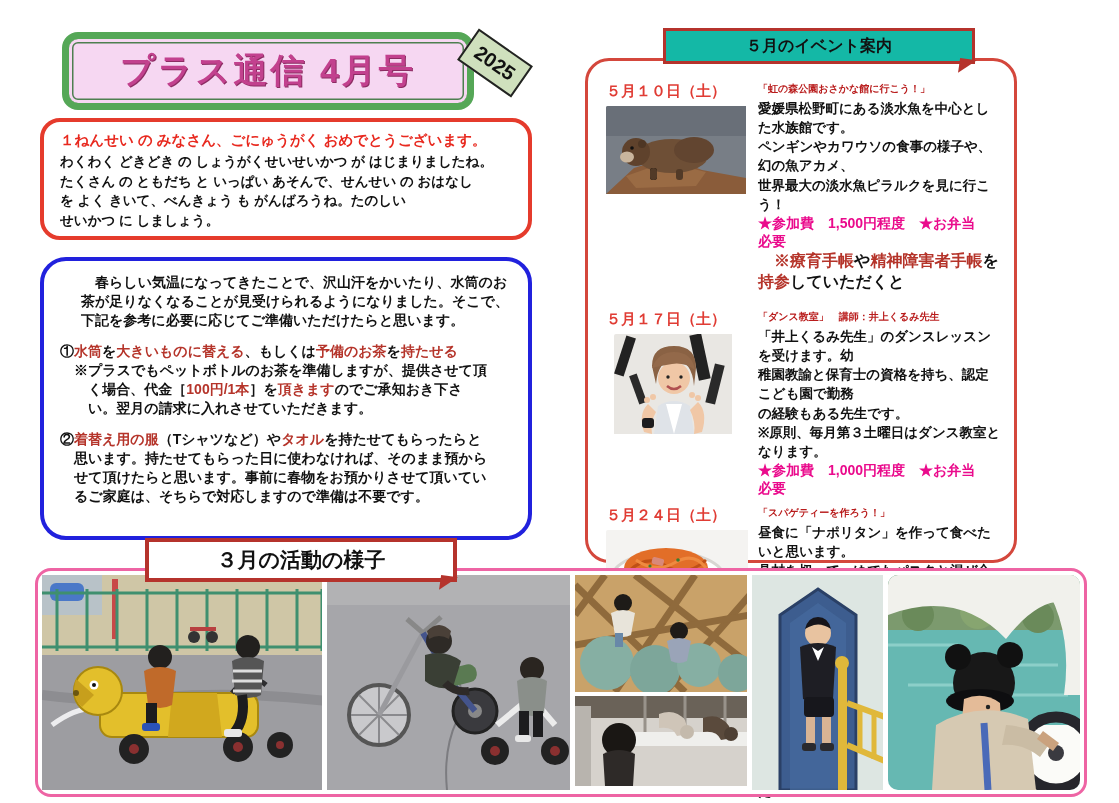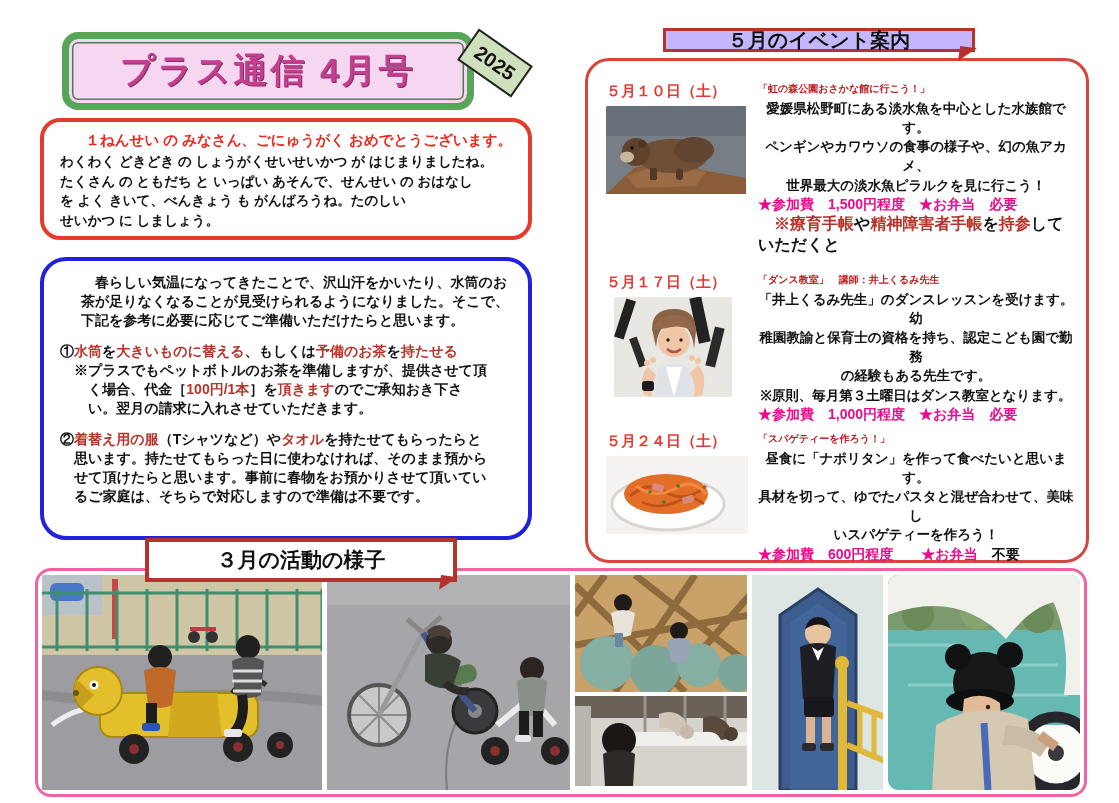--- a/index.html
+++ b/index.html
@@ -27,63 +27,63 @@
     display:flex; align-items:center; justify-content:center;
     font-size:20px; color:#111; z-index:4;
   }
 
   
   .welcome-box{
     position:absolute; left:40px; top:118px; width:492px; height:122px;
     border:4px solid #e53b2c; border-radius:20px; background:#fff;
     padding:9px 16px 6px 16px;
   }
-  .welcome-heading{ color:#e8281e; font-size:14.5px; text-align:right; margin-bottom:2px;}
+  .welcome-heading{ color:#e8281e; font-size:14.5px; text-align:left; margin-bottom:2px;}
   .welcome-body{ font-size:13.5px; line-height:1.45; white-space:pre-line; color:#111;}
 
   
   .notice-box{
     position:absolute; left:40px; top:257px; width:492px; height:283px;
     border:4.5px solid #2121dd; border-radius:26px; background:#fff;
     padding:12px 14px 8px 16px; font-size:14px; line-height:1.36;
   }
   .notice-intro{ white-space:pre-line; margin-bottom:12px;margin-left:21px;}
   .notice-item{ white-space:pre-line;}
   .notice-note{ white-space:pre-line; margin-bottom:12px;}
   .c-k{ color:#111; }
   .c-r{ color:#b5342a; }
   .c-m{ color:#ea0a8c; }
 
   
   .events-header{
-    position:absolute; left:663px; top:28px; width:312px; height:24px;
-    background:#c4b5fd; border:3.5px solid #b5332c; z-index:5;
+    position:absolute; left:663px; top:28px; width:312px; height:36px;
+    background:#14b8a6; border:3.5px solid #b5332c; z-index:5;
     display:flex; align-items:center; justify-content:center;
-    font-size:20px; color:#111;
+    font-size:16px; color:#111;
   }
   .fold{
     position:absolute; right:-4px; bottom:-13px; width:0; height:0;
     border-top:15px solid #b5332c; border-right:17px solid transparent;
     transform:rotate(8deg);
   }
   .events-panel{
-    position:absolute; left:585px; top:58px; width:504px; height:505px;
+    position:absolute; left:585px; top:58px; width:432px; height:505px;
     border:3px solid #d4473c; border-radius:24px; background:#fff;
     padding:21px 12px 6px 18px;
   }
   .event{ display:flex; }
   .event-1{ margin-bottom:17px;}
   .event-2{ margin-bottom:8px;}
   .event-3{ margin-bottom:13px;}
   .event-left{ width:152px; flex:none; }
   .event-date{ color:#e03c34; font-size:15px; white-space:nowrap; margin-bottom:5px;}
   .event-photo{ border-radius:2px; overflow:hidden; }
   .event-right{ flex:1; padding-top:0px; }
   .event-title{ color:#b91c1c; font-size:10px; margin-bottom:3px; white-space:nowrap;}
-  .event-body{ font-size:13.5px; line-height:1.42; white-space:pre-line; color:#111;text-align:center;}
+  .event-body{ font-size:13.5px; line-height:1.42; white-space:pre-line; color:#111;}
   .event-stars{ font-size:14px; white-space:pre-line; margin-top:1px;}
   .event-note{ font-size:16px; white-space:pre-line;}
 
   
   .activities-header{
     position:absolute; left:145px; top:538px; width:312px; height:44px;
     background:#fff; border:4px solid #b5332c; z-index:6;
     display:flex; align-items:center; justify-content:center;
     font-size:21px; color:#111;
   }

